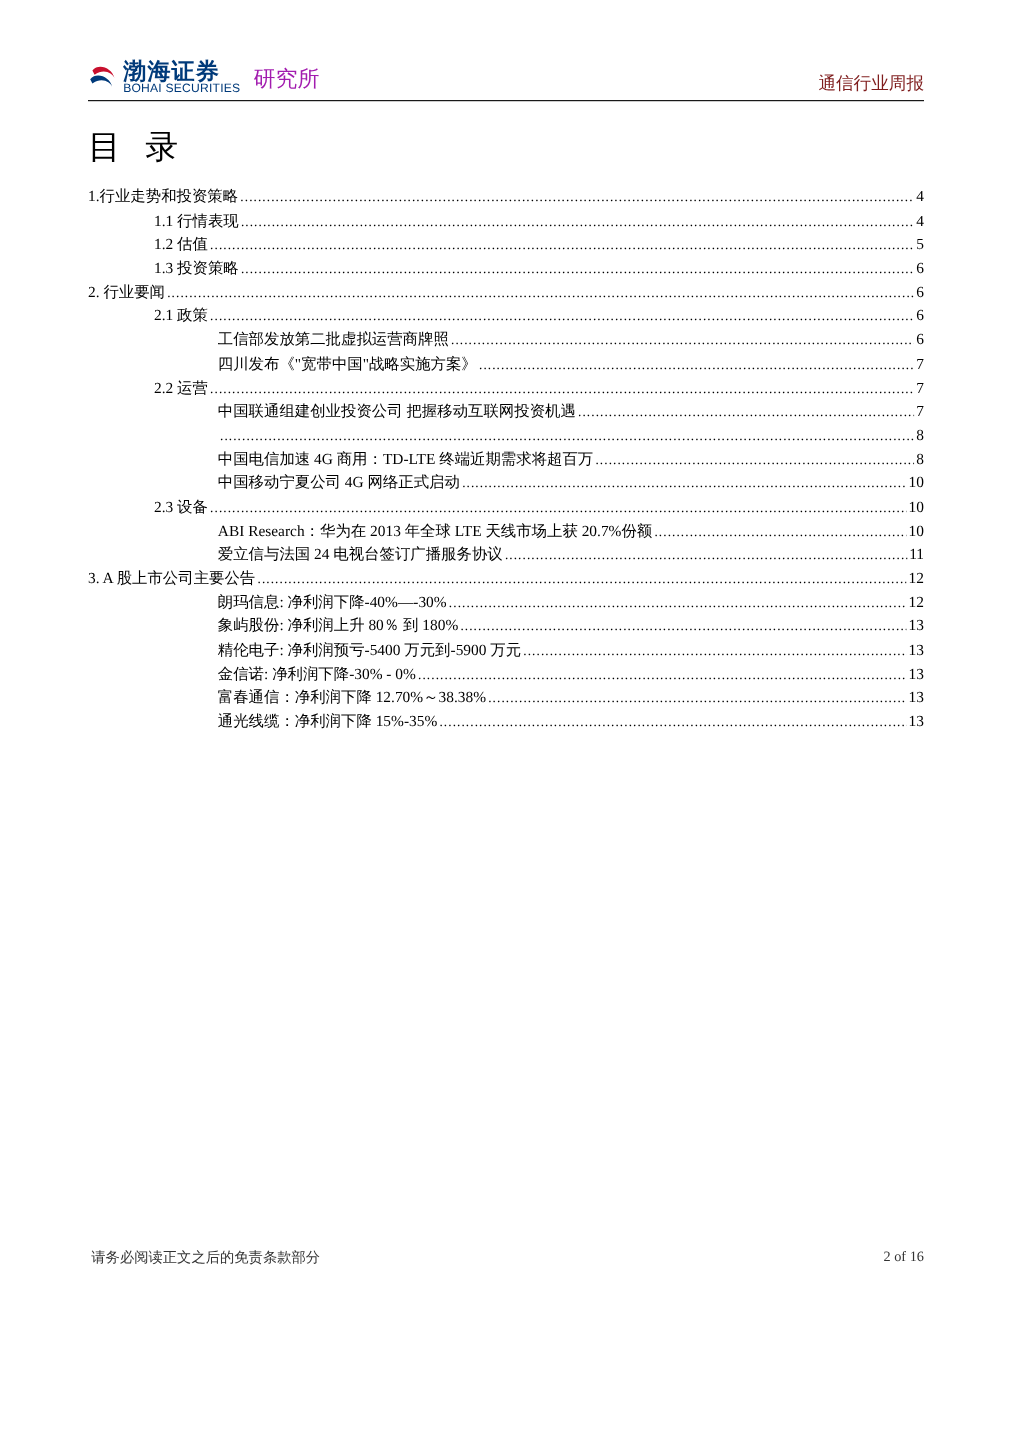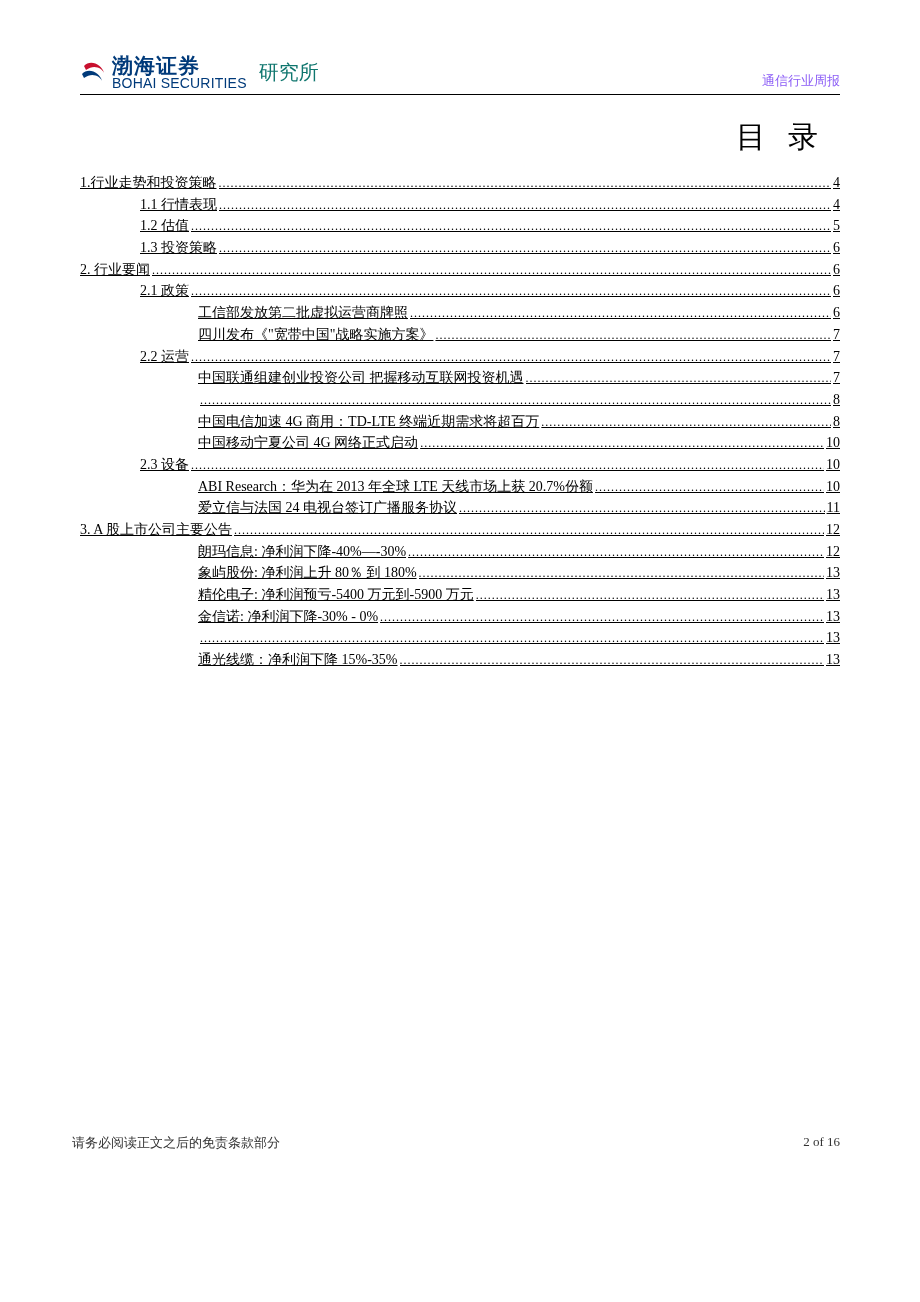--- a/index.html
+++ b/index.html
@@ -41,53 +41,52 @@
     }
     .logo-cn {
       font-family: "SimHei", "黑体", sans-serif;
       font-size: 21px;
       font-weight: bold;
       color: #003a7a;
       letter-spacing: 1px;
     }
     .logo-en {
       font-family: Arial, sans-serif;
-      font-size: 14px;
+      font-size: 11px;
       color: #003a7a;
       letter-spacing: 0.2px;
     }
     .logo-dept {
       font-family: Liberation Mono, monospace;
       font-size: 20px;
       margin-left: 6px;
-      color: #0f766e;
+      color: #a21caf;
       align-self: center;
     }
     .header-right {
       font-family: "KaiTi", "楷体", serif;
-      font-size: 13px;
-      color: #8b5cf6;
+      font-size: 16px;
+      color: #7f1d1d;
     }
     .title {
-      text-align: right;
+      text-align: left;
       font-family: "SimSun", "宋体", serif;
       font-size: 30px;
       letter-spacing: 22px;
       margin: 6px 0 14px 0;
       color: #000;
     }
     .toc {
       font-size: 14px;
       line-height: 1.55;
     }
     .toc-row {
       display: flex;
       align-items: baseline;
       white-space: nowrap;
-      text-decoration: underline;
     }
     .toc-label {
       flex: 0 0 auto;
     }
     .toc-dots {
       flex: 1 1 auto;
       overflow: hidden;
       margin: 0 2px;
       color: #000;
     }
@@ -98,21 +97,21 @@
     }
     .toc-page {
       flex: 0 0 auto;
     }
     .lvl-0 { padding-left: 0; }
     .lvl-1 { padding-left: 60px; }
     .lvl-2 { padding-left: 118px; justify-content: flex-end; }
     .footer {
       position: absolute;
       bottom: 48px;
-      left: 72px;
+      left: 83px;
       right: 80px;
       display: flex;
       justify-content: space-between;
       font-size: 13px;
       font-family: "KaiTi", "楷体", serif;
       color: #333;
       border-top: 0 solid transparent;
     }
   </style>
 </head>
@@ -238,20 +237,21 @@
         <span class="toc-label">精伦电子: 净利润预亏-5400 万元到-5900 万元</span>
         <span class="toc-dots"></span>
         <span class="toc-page">13</span>
       </div>
       <div class="toc-row lvl-2">
         <span class="toc-label">金信诺: 净利润下降-30% - 0%</span>
         <span class="toc-dots"></span>
         <span class="toc-page">13</span>
       </div>
       <div class="toc-row lvl-2">
+        <span class="toc-label">富春通信：净利润下降 12.70%～38.38%</span>
         <span class="toc-dots"></span>
         <span class="toc-page">13</span>
       </div>
       <div class="toc-row lvl-2">
         <span class="toc-label">通光线缆：净利润下降 15%-35%</span>
         <span class="toc-dots"></span>
         <span class="toc-page">13</span>
       </div>
     </div>
 

